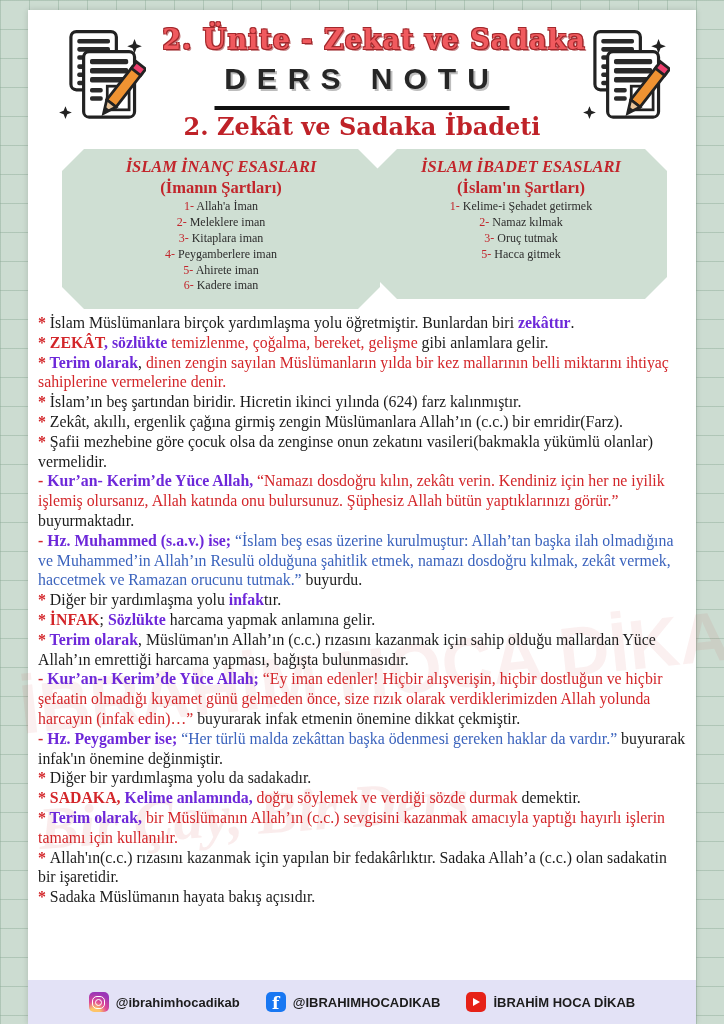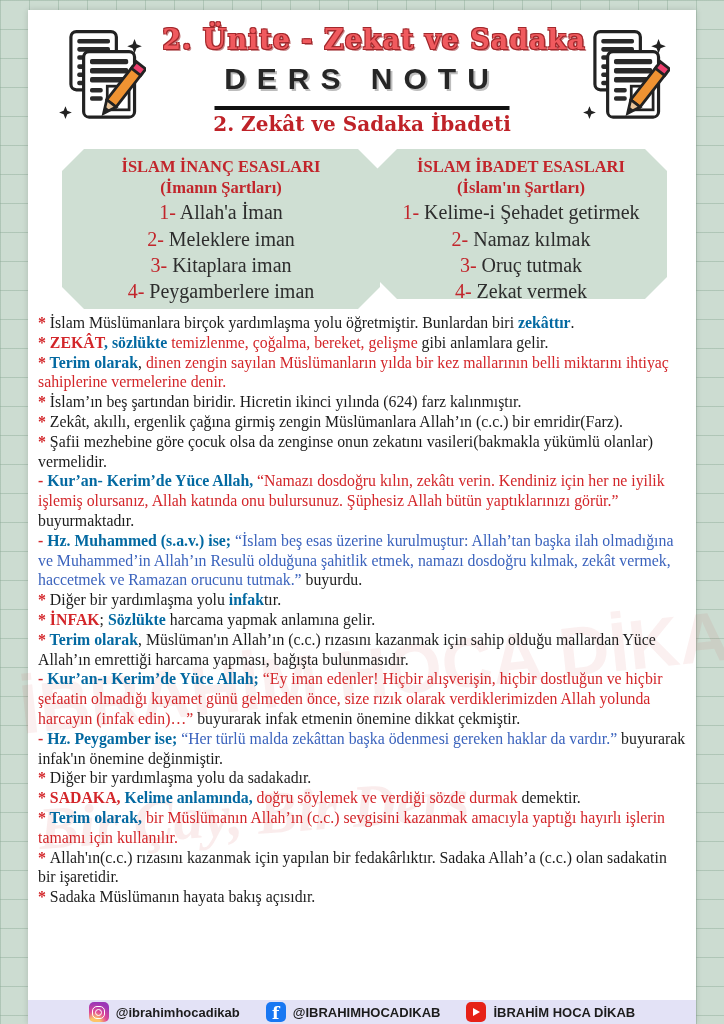--- a/index.html
+++ b/index.html
@@ -32,54 +32,54 @@
     position:absolute;top:52px;left:0;right:0;text-align:center;
     font-family:"Liberation Sans",sans-serif;font-weight:bold;font-size:30px;
     letter-spacing:11px;color:#262626;text-shadow:2px 2px 0 #bdbdbd;
   }
   .ders-underline{
     position:absolute;top:96px;left:50%;transform:translateX(-50%);
     width:295px;height:4px;background:#111;
   }
   .main-title{
     position:absolute;top:102px;left:0;right:0;text-align:center;
-    font-family:"DejaVu Serif",serif;font-weight:bold;font-size:20px;color:#bf2228;
+    font-family:"DejaVu Serif",serif;font-weight:bold;font-size:24px;color:#bf2228;
   }
   
   .pillar-box{
     position:absolute;top:139px;background:#cfdfd3;text-align:center;
     clip-path:polygon(22px 0,calc(100% - 22px) 0,100% 22px,100% calc(100% - 22px),calc(100% - 22px) 100%,22px 100%,0 calc(100% - 22px),0 22px);
     padding-top:8px;box-sizing:border-box;
   }
   .pillar-box.left{left:34px;width:318px;height:160px;}
   .pillar-box.right{left:347px;width:292px;height:150px;}
-  .pillar-title{font-weight:bold;font-size:16.5px;color:#c2252b;line-height:1.25;}
+  .pillar-title{font-weight:bold;font-size:16.5px;color:#c2252b;line-height:1.25;font-style:italic;}
   .pillar-sub{font-weight:bold;font-size:16.5px;color:#c2252b;line-height:1.25;}
   .pillar-list{margin:1px 0 0 0;padding:0;list-style:none;}
-  .pillar-list li{font-size:20px;color:#2d2d2d;line-height:1.32;}
+  .pillar-list li{font-size:12px;color:#2d2d2d;line-height:1.32;}
   .pillar-list .num{color:#c2252b;}
   
   .lesson{
     position:absolute;left:8px;right:6px;top:297px;
     padding:6px 2px 0 2px;font-size:15.8px;line-height:19.8px;color:#1c1c1c;
   }
   .lesson p{margin:0;}
   .s-marker{color:#d3262a;font-weight:bold;}
-  .s-bold{font-weight:bold;color:#0369a1;}
+  .s-bold{font-weight:bold;color:#6d28d9;}
   .s-redbold{font-weight:bold;color:#d3262a;}
   .s-red{color:#d3262a;}
   .s-blue{color:#3b63bd;}
   .s-plain{color:#1c1c1c;}
   
   .wm{position:absolute;font-weight:bold;color:rgba(205,45,45,.07);white-space:nowrap;pointer-events:none;}
   .wm1{top:620px;left:-10px;font-size:70px;transform:rotate(-6deg);font-family:"Liberation Sans",sans-serif;}
   .wm2{top:770px;left:10px;font-size:60px;transform:rotate(-4deg);font-style:italic;color:rgba(205,45,45,.09);}
   
   .footer{
-    position:absolute;left:0;right:0;bottom:0;height:24px;background:#e3e2f6;
+    position:absolute;left:0;right:0;bottom:0;height:44px;background:#e3e2f6;
     display:flex;align-items:center;justify-content:center;gap:26px;
     font-family:"Liberation Sans",sans-serif;font-weight:bold;font-size:13px;color:#1c1c1c;
   }
   .social{display:flex;align-items:center;gap:7px;}
   .sicon{width:20px;height:20px;border-radius:5px;position:relative;flex:0 0 auto;}
   .ig{background:radial-gradient(circle at 28% 110%, #fdc468 0 22%, #df4996 48%, #9b36b7 80%);}
   .ig .cam{position:absolute;inset:3.5px;border:1.8px solid #fff;border-radius:5px;}
   .ig .lens{position:absolute;inset:6.5px;border:1.6px solid #fff;border-radius:50%;}
   .fb{background:#1877f2;color:#fff;font-family:"DejaVu Serif",serif;font-weight:bold;
       display:flex;align-items:flex-end;justify-content:center;font-size:17px;line-height:1;overflow:hidden;}
@@ -158,21 +158,20 @@
       </ul>
   </div>
 
   <div class="pillar-box right">
     <div class="pillar-title">İSLAM İBADET ESASLARI</div>
     <div class="pillar-sub">(İslam'ın Şartları)</div>
     <ul class="pillar-list">
         <li><span class="num">1-</span><span> Kelime-i Şehadet getirmek</span></li>
         <li><span class="num">2-</span><span> Namaz kılmak</span></li>
         <li><span class="num">3-</span><span> Oruç tutmak</span></li>
-        <li><span class="num">4-</span><span> Zekat vermek</span></li>
         <li><span class="num">5-</span><span> Hacca gitmek</span></li>
       </ul>
   </div>
 
   <div class="wm wm1">İBRAHİM HOCA DİKAB</div>
   <div class="wm wm2">Bir Çay, Bir Ders</div>
 
   <div class="lesson">
       <p><span class="s-marker"> * </span><span class="s-plain">İslam Müslümanlara birçok yardımlaşma yolu öğretmiştir. Bunlardan biri  </span><span class="s-bold">zekâttır</span><span class="s-plain">.</span></p>
       <p><span class="s-marker"> * </span><span class="s-redbold">ZEKÂT</span><span class="s-bold">, sözlükte </span><span class="s-red">temizlenme, çoğalma, bereket, gelişme</span><span class="s-plain"> gibi anlamlara gelir.</span></p>

